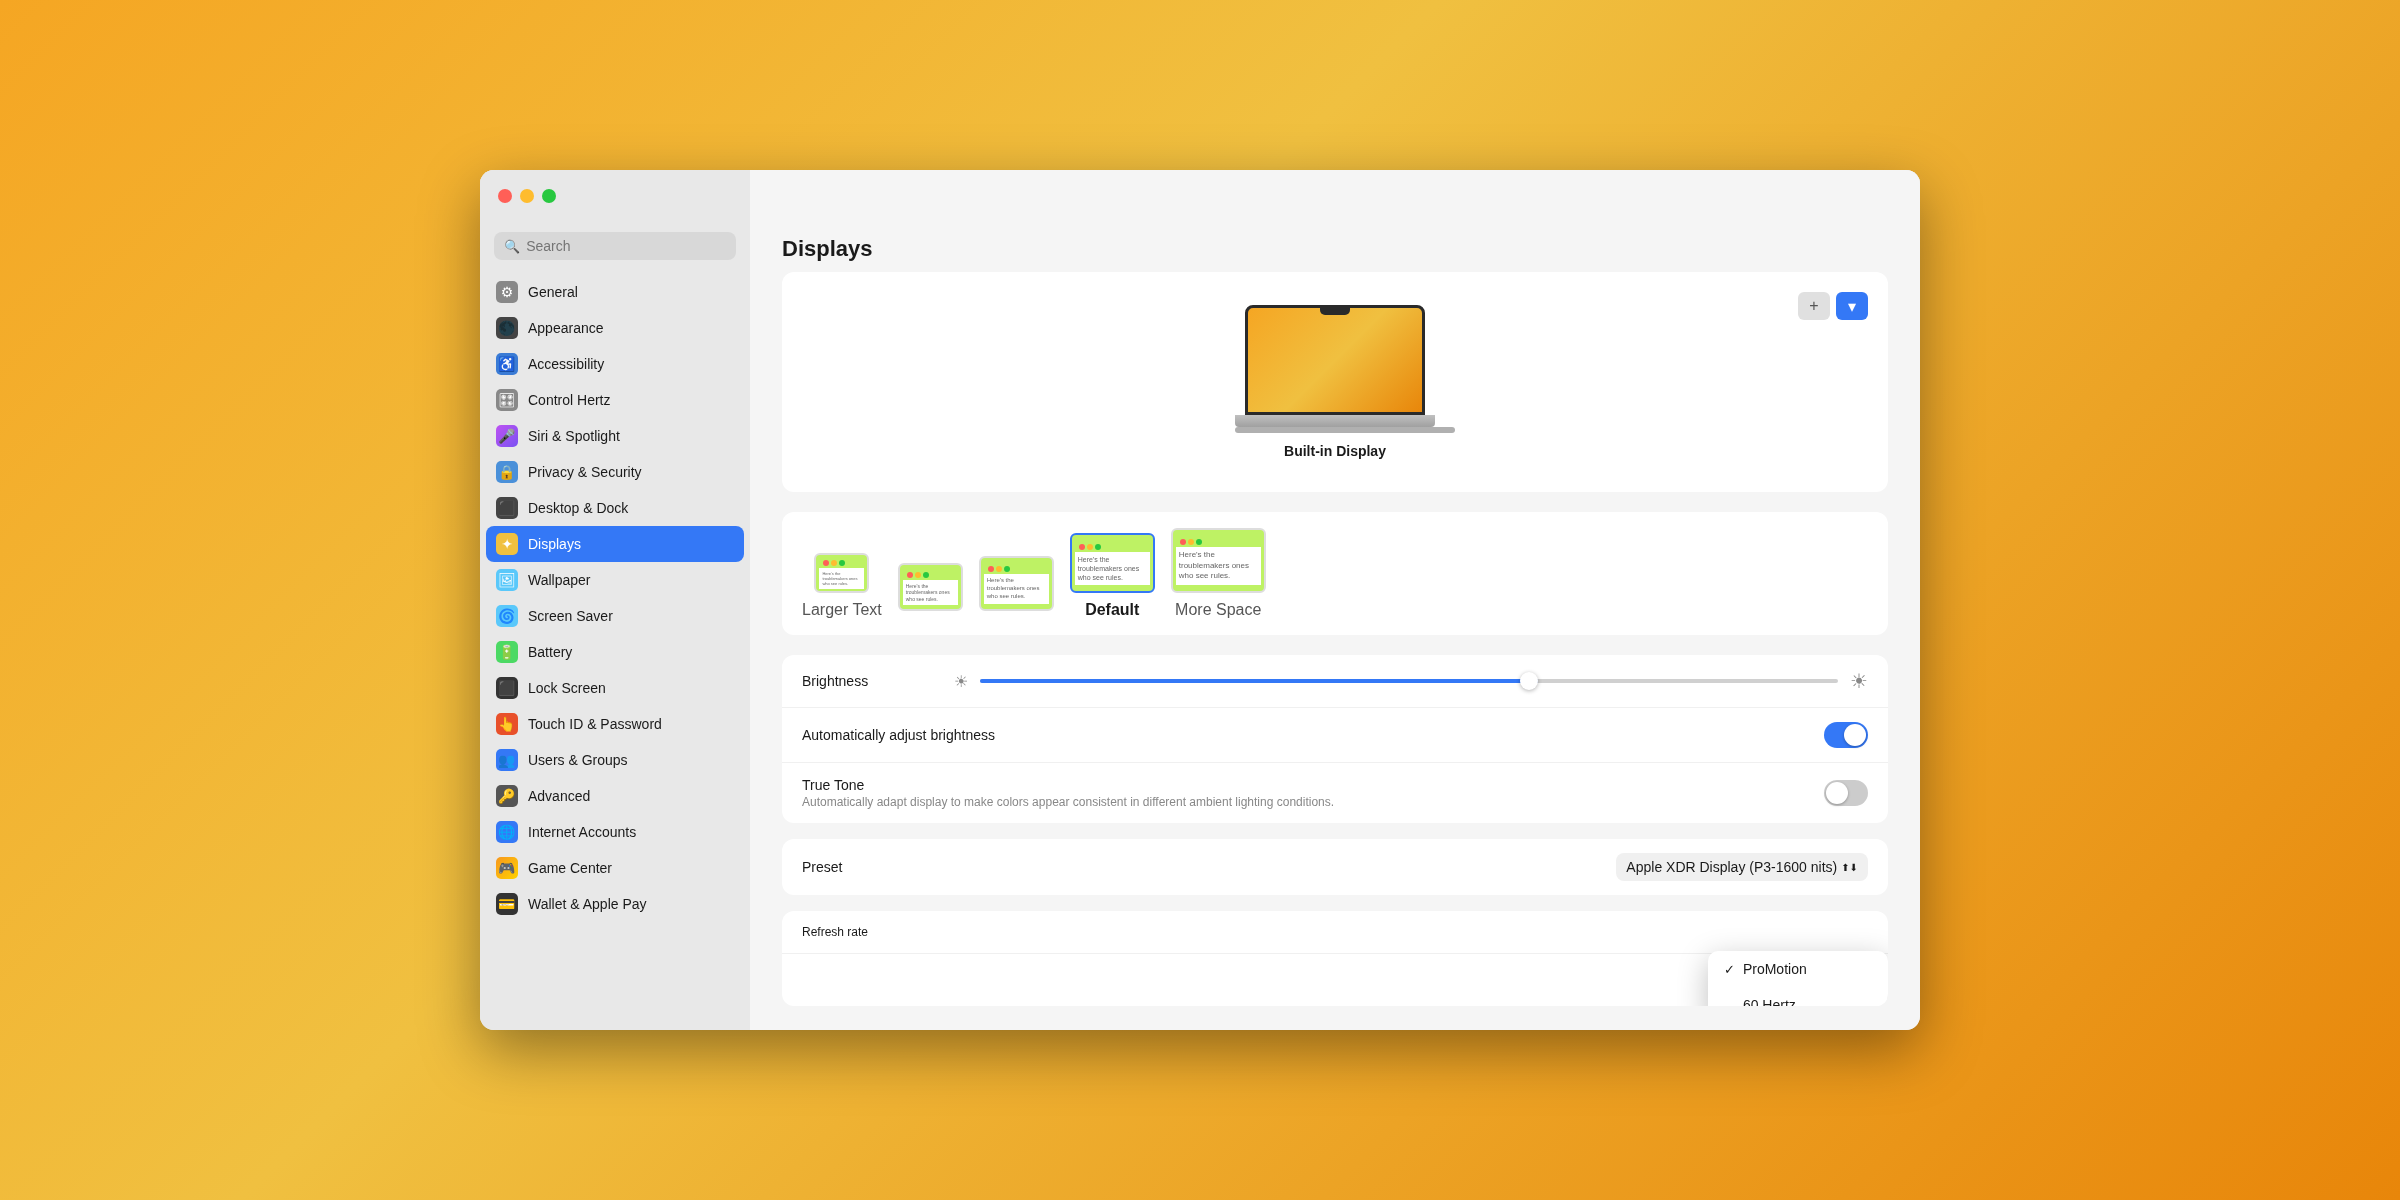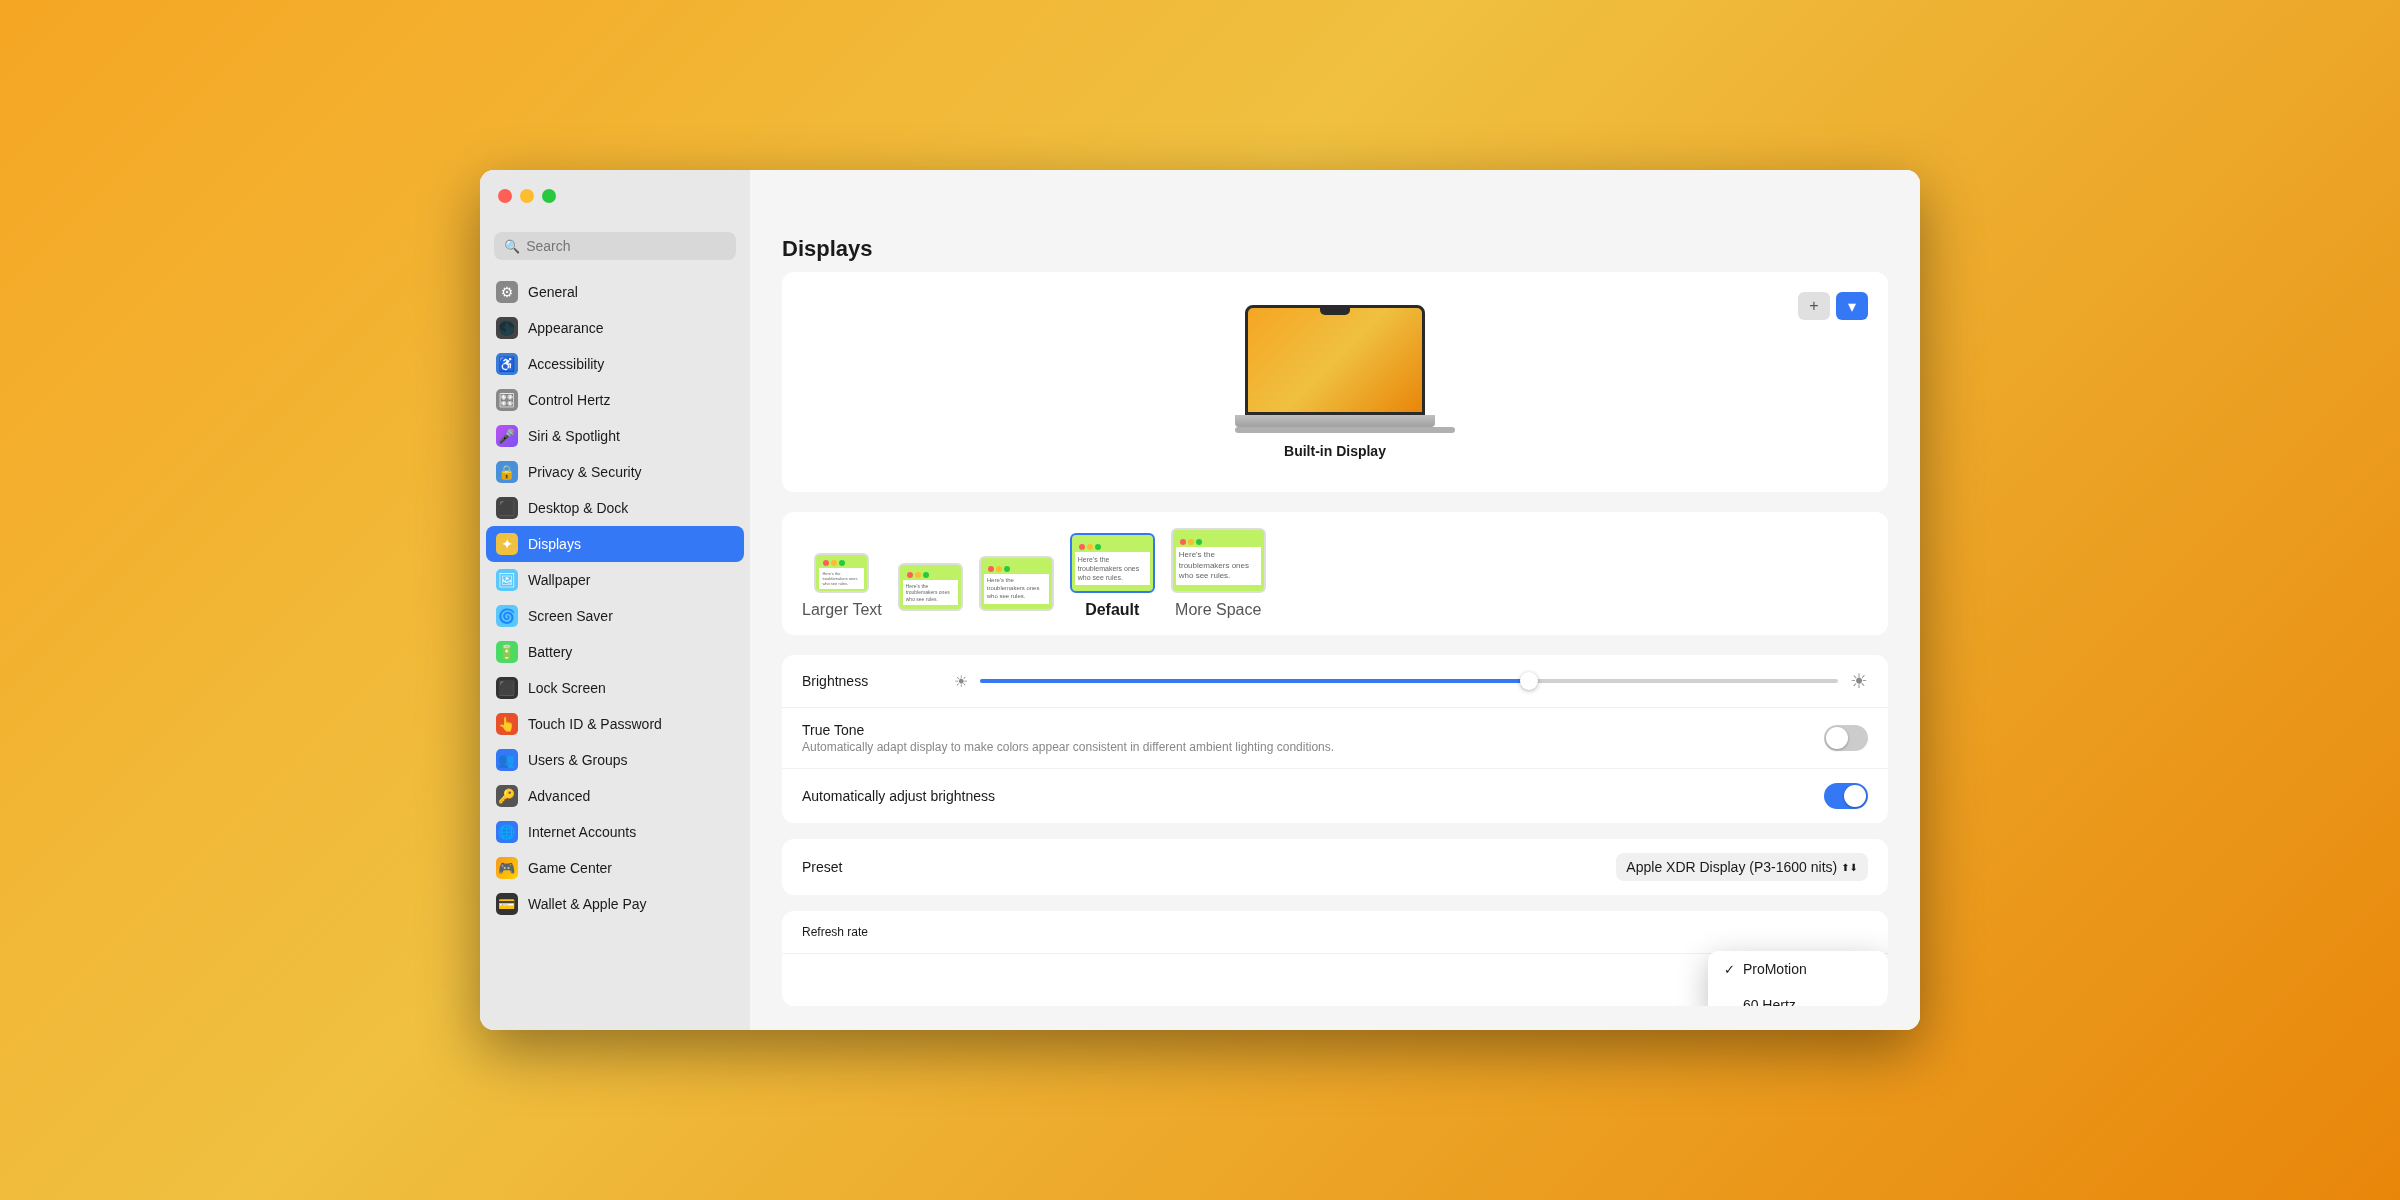--- a/index.html
+++ b/index.html
@@ -624,30 +624,30 @@
           <span class="brightness-label">Brightness</span>
           <span class="sun-icon">☀</span>
           <div class="slider-track">
             <div class="slider-fill"></div>
             <div class="slider-thumb"></div>
           </div>
           <span class="sun-icon" style="font-size:20px;">☀</span>
         </div>
 
         <div class="settings-row">
+          <div class="settings-row-label">Automatically adjust brightness</div>
+          <button class="toggle on"></button>
+        </div>
+
+        <div class="settings-row">
           <div>
             <div class="settings-row-label">True Tone</div>
             <div class="settings-row-sub">Automatically adapt display to make colors appear consistent in different ambient lighting conditions.</div>
           </div>
           <button class="toggle off" style="margin-left:auto;"></button>
-        </div>
-
-        <div class="settings-row">
-          <div class="settings-row-label">Automatically adjust brightness</div>
-          <button class="toggle on"></button>
         </div>
       </div>
 
       <div class="settings-card">
         <div class="settings-row">
           <div class="settings-row-label">Preset</div>
           <div class="preset-select">
             <span>Apple XDR Display (P3-1600 nits)</span>
             <span style="font-size:10px;">⬆⬇</span>
           </div>

